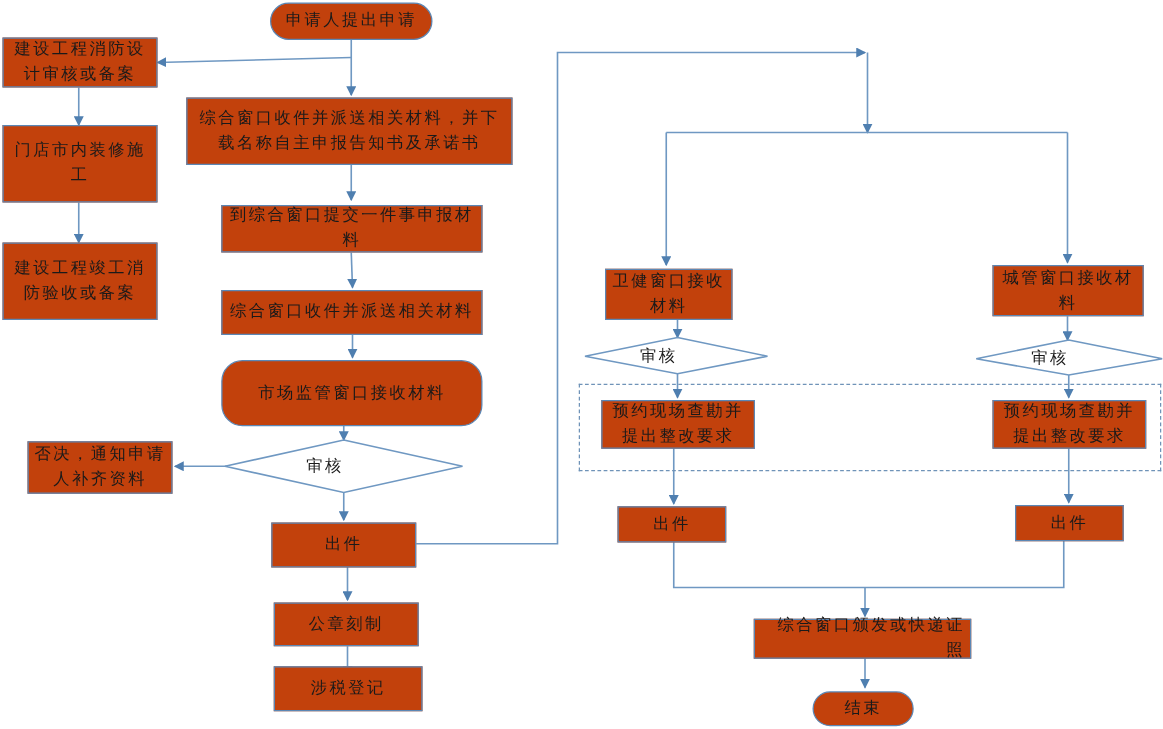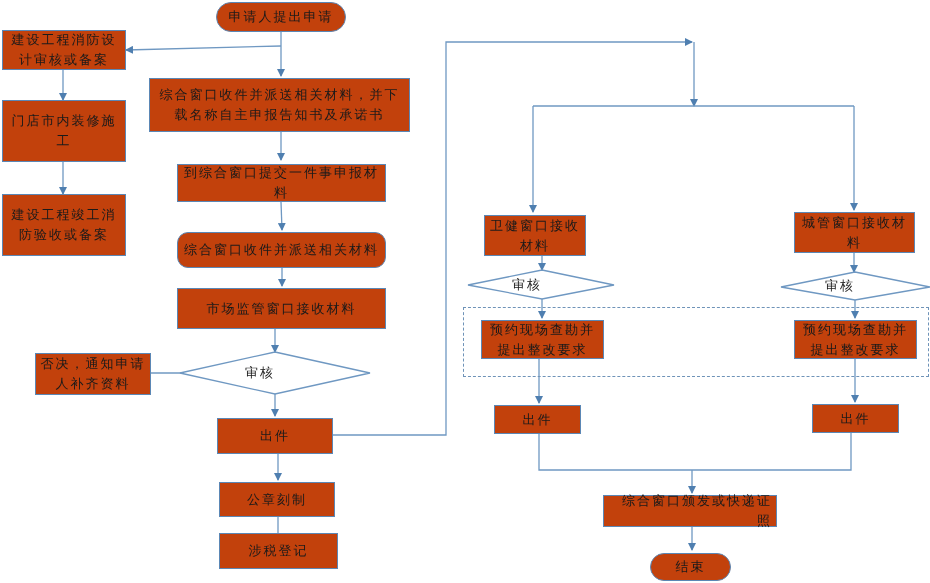--- a/index.html
+++ b/index.html
@@ -69,26 +69,26 @@
 <div class="dashed" style="left:463px;top:307px;width:466px;height:70px;"></div>
 
 <div class="node term" style="left:216px;top:2px;width:130px;height:30px;">申请人提出申请</div>
 
 <div class="node" style="left:2px;top:30px;width:124px;height:40px;">建设工程消防设计审核或备案</div>
 <div class="node" style="left:2px;top:100px;width:124px;height:62px;">门店市内装修施工</div>
 <div class="node" style="left:2px;top:194px;width:124px;height:62px;">建设工程竣工消防验收或备案</div>
 
 <div class="node" style="left:149px;top:78px;width:261px;height:54px;">综合窗口收件并派送相关材料，并下载名称自主申报告知书及承诺书</div>
 <div class="node" style="left:177px;top:164px;width:209px;height:38px;">到综合窗口提交一件事申报材料</div>
-<div class="node" style="left:177px;top:232px;width:209px;height:36px;border-radius:11px;">综合窗口收件并派送相关材料</div>
-<div class="node" style="left:177px;top:288px;width:209px;height:41px;">市场监管窗口接收材料</div>
+<div class="node" style="left:177px;top:232px;width:209px;height:36px;">综合窗口收件并派送相关材料</div>
+<div class="node" style="left:177px;top:288px;width:209px;height:53px;border-radius:17px;">市场监管窗口接收材料</div>
 
 <div class="diamond-label" style="left:245px;top:364px;width:60px;">审核</div>
 
-<div class="node" style="left:22px;top:353px;width:116px;height:42px;margin-left:13px;">否决，通知申请人补齐资料</div>
+<div class="node" style="left:22px;top:353px;width:116px;height:42px;">否决，通知申请人补齐资料</div>
 <div class="node" style="left:217px;top:418px;width:116px;height:36px;">出件</div>
 <div class="node" style="left:219px;top:482px;width:116px;height:35px;">公章刻制</div>
 <div class="node" style="left:219px;top:533px;width:119px;height:36px;">涉税登记</div>
 
 <div class="node" style="left:484px;top:215px;width:102px;height:41px;">卫健窗口接收材料</div>
 <div class="node" style="left:794px;top:212px;width:121px;height:41px;">城管窗口接收材料</div>
 
 <div class="diamond-label" style="left:512px;top:276px;width:60px;">审核</div>
 <div class="diamond-label" style="left:825px;top:277px;width:60px;">审核</div>
 

